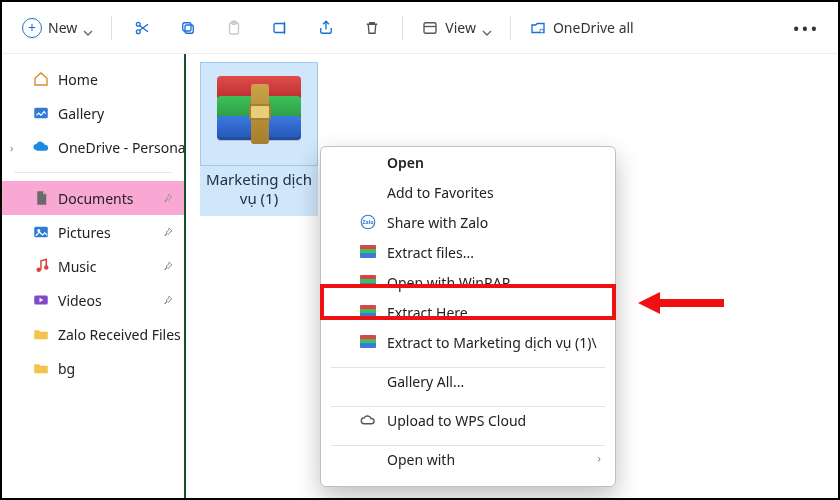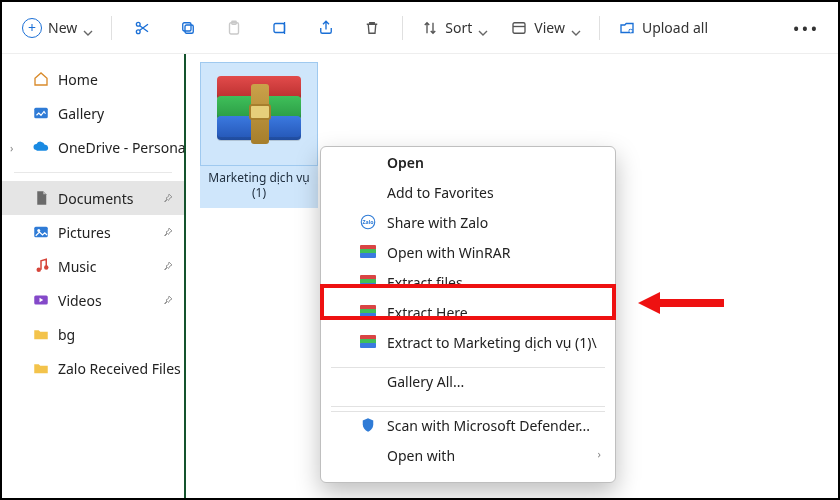--- a/index.html
+++ b/index.html
@@ -19,30 +19,30 @@
   .new-btn .pluscirc { width: 20px; height: 20px; border: 1.4px solid #1a6fd6; border-radius: 50%; display: inline-flex; align-items: center; justify-content: center; color: #1a6fd6; font-size: 14px; line-height: 1; }
   .more-dots { font-size: 18px; letter-spacing: 2px; color: #333; }
 
   
   .body { position: absolute; top: 52px; left: 0; right: 0; bottom: 0; display: flex; }
 
   
   .sidebar { width: 184px; border-right: 2px solid #14532d; padding-top: 8px; overflow: hidden; }
   .nav-item { display: flex; align-items: center; gap: 8px; height: 34px; padding: 0 10px 0 30px; font-size: 14px; color: #222; white-space: nowrap; position: relative; }
   .nav-item .glyph { width: 18px; height: 18px; display: inline-flex; align-items: center; justify-content: center; flex-shrink: 0; }
-  .nav-item.active { background: #e5e5e5; }
+  .nav-item.active { background: #f9a8d4; }
   .nav-item .pin { position: absolute; right: 10px; color: #9a9a9a; }
   .nav-item .expander { position: absolute; left: 8px; color: #888; font-size: 11px; }
   .nav-divider { height: 1px; background: #e8e8e8; margin: 8px 12px; }
 
   
   .content { flex: 1; position: relative; padding: 14px; }
   .file-tile { position: absolute; left: 14px; top: 8px; width: 118px; text-align: center; }
   .file-tile .thumb { width: 118px; height: 104px; display: flex; align-items: center; justify-content: center; background: #cfe6fb; border: 1px solid #9fc9ef; }
-  .file-tile .label { background: #cfe6fb; padding: 4px 4px 8px; font-size: 12px; line-height: 1.25; color: #213040; }
+  .file-tile .label { background: #cfe6fb; padding: 4px 4px 8px; font-size: 15px; line-height: 1.25; color: #213040; }
   .books { width: 84px; height: 76px; position: relative; }
   .book { position: absolute; left: 0; right: 0; height: 24px; border-radius: 4px; box-shadow: inset 0 -3px 0 rgba(0,0,0,0.12), 0 1px 0 rgba(0,0,0,0.15); }
   .book.r { background: linear-gradient(#e24b4b,#b92e2e); top: 0; }
   .book.g { background: linear-gradient(#3fbf5a,#2a9a43); top: 20px; }
   .book.b { background: linear-gradient(#3b79e0,#2456b5); top: 40px; }
   .belt { position: absolute; top: 8px; bottom: 8px; left: 34px; width: 18px; background: linear-gradient(#caa24a,#a67e2c); border-radius: 3px; }
   .buckle { position: absolute; left: 32px; top: 28px; width: 22px; height: 16px; background: #e6cf7a; border: 2px solid #a67e2c; border-radius: 3px; }
 
   
   .ctx { position: absolute; left: 318px; top: 144px; width: 296px; background: #fff; border: 1px solid #bfbfbf; border-radius: 6px; box-shadow: 0 10px 24px rgba(0,0,0,0.25); padding: 6px 0; }
@@ -124,50 +124,39 @@
         <span class="icn">
           <svg viewBox="0 0 24 24" fill="none" stroke="#555" stroke-width="1.8">
             <path d="M5 7h14M9 7V5h6v2M7 7l1 12h8l1-12"></path>
           </svg>
         </span>
       </div>
   <div class="sep"></div>
   <div class="btn">
     <span class="icn">
           <svg viewBox="0 0 24 24" fill="none" stroke="#555" stroke-width="1.8">
-            <path d="M8 5v14M5 8l3-3 3 3M16 19V5M13 16l3 3 3-3"></path>
-          </svg>
-        </span>
-    <span>Sort</span>
-    <span class="chev"><svg viewBox="0 0 10 10">
-            <path d="M1 3l4 4 4-4" fill="none" stroke="#666" stroke-width="1.4"></path>
-          </svg></span>
-  </div>
-  <div class="btn">
-    <span class="icn">
-          <svg viewBox="0 0 24 24" fill="none" stroke="#555" stroke-width="1.8">
             <rect x="4" y="5" width="16" height="14" rx="2"></rect>
             <path d="M4 10h16"></path>
           </svg>
         </span>
     <span>View</span>
     <span class="chev"><svg viewBox="0 0 10 10">
             <path d="M1 3l4 4 4-4" fill="none" stroke="#666" stroke-width="1.4"></path>
           </svg></span>
   </div>
   <div class="sep"></div>
   <div class="btn">
     <span class="icn">
           <svg viewBox="0 0 24 24" fill="none" stroke="#1a6fd6" stroke-width="1.8">
             <path d="M4 8h5l2-2h9v12H4z"></path>
             <circle cx="17" cy="16" r="3" fill="#1a6fd6" stroke="none"></circle>
             <path d="M17 14v4M15 16h4" stroke="#fff"></path>
           </svg>
         </span>
-    <span>Upload all</span>
+    <span>OneDrive all</span>
   </div>
   <div class="spacer"></div>
   <div class="btn icon-only">
         <span class="more-dots">•••</span>
       </div>
 </div>
 
 <div class="body">
 
   <div class="sidebar">
@@ -247,29 +236,29 @@
       <span class="pin"><svg width="12" height="12" viewBox="0 0 24 24" fill="none" stroke="#9a9a9a" stroke-width="2">
               <path d="M14 4l6 6-4 2-3 5-2-2-5 5-1-1 5-5-2-2 5-3z"></path>
             </svg></span>
     </div>
     <div class="nav-item">
       <span class="glyph">
             <svg viewBox="0 0 24 24" fill="#f3c34b">
               <path d="M3 7h6l2 2h10v10H3z"></path>
             </svg>
           </span>
-      <span>bg</span>
+      <span>Zalo Received Files</span>
     </div>
     <div class="nav-item">
       <span class="glyph">
             <svg viewBox="0 0 24 24" fill="#f3c34b">
               <path d="M3 7h6l2 2h10v10H3z"></path>
             </svg>
           </span>
-      <span>Zalo Received Files</span>
+      <span>bg</span>
     </div>
   </div>
 
   <div class="content">
     <div class="file-tile">
       <div class="thumb">
         <div class="books">
           <div class="book r"></div>
               <div class="book g"></div>
               <div class="book b"></div>
@@ -301,31 +290,31 @@
         <span class="grow">Share with Zalo</span>
       </div>
   <div class="ctx-item">
         <span class="mi">
           <span class="winrar-mini">
             <span class="a"></span>
             <span class="b"></span>
             <span class="c"></span>
           </span>
         </span>
-        <span class="grow">Open with WinRAR</span>
+        <span class="grow">Extract files...</span>
       </div>
   <div class="ctx-item">
         <span class="mi">
           <span class="winrar-mini">
             <span class="a"></span>
             <span class="b"></span>
             <span class="c"></span>
           </span>
         </span>
-        <span class="grow">Extract files...</span>
+        <span class="grow">Open with WinRAR</span>
       </div>
   <div class="ctx-item">
         <span class="mi">
           <span class="winrar-mini">
             <span class="a"></span>
             <span class="b"></span>
             <span class="c"></span>
           </span>
         </span>
         <span class="grow">Extract Here</span>
@@ -339,29 +328,29 @@
           </span>
         </span>
         <span class="grow">Extract to Marketing dịch vụ (1)\</span>
       </div>
   <div class="ctx-sep"></div>
   <div class="ctx-item">
         <span class="mi"></span>
         <span class="grow">Gallery All...</span>
       </div>
   <div class="ctx-sep"></div>
+  <div class="ctx-item">
+        <span class="mi">
+          <svg viewBox="0 0 24 24" fill="none" stroke="#555" stroke-width="1.8">
+            <path d="M7 17a4 4 0 010-8 5 5 0 019 1 3.5 3.5 0 011 7H7z"></path>
+          </svg>
+        </span>
+        <span class="grow">Upload to WPS Cloud</span>
+      </div>
   <div class="ctx-sep"></div>
-  <div class="ctx-item">
-        <span class="mi">
-          <svg viewBox="0 0 24 24" fill="#2f7bd6">
-            <path d="M12 3l7 3v5c0 5-3 8-7 10-4-2-7-5-7-10V6z"></path>
-          </svg>
-        </span>
-        <span class="grow">Scan with Microsoft Defender...</span>
-      </div>
   <div class="ctx-item">
         <span class="mi"></span>
         <span class="grow">Open with</span>
         <span class="sub">›</span>
       </div>
 </div>
 
 <div class="highlight-box hl1"></div>
 <div class="arrow">
       <div class="head"></div>

